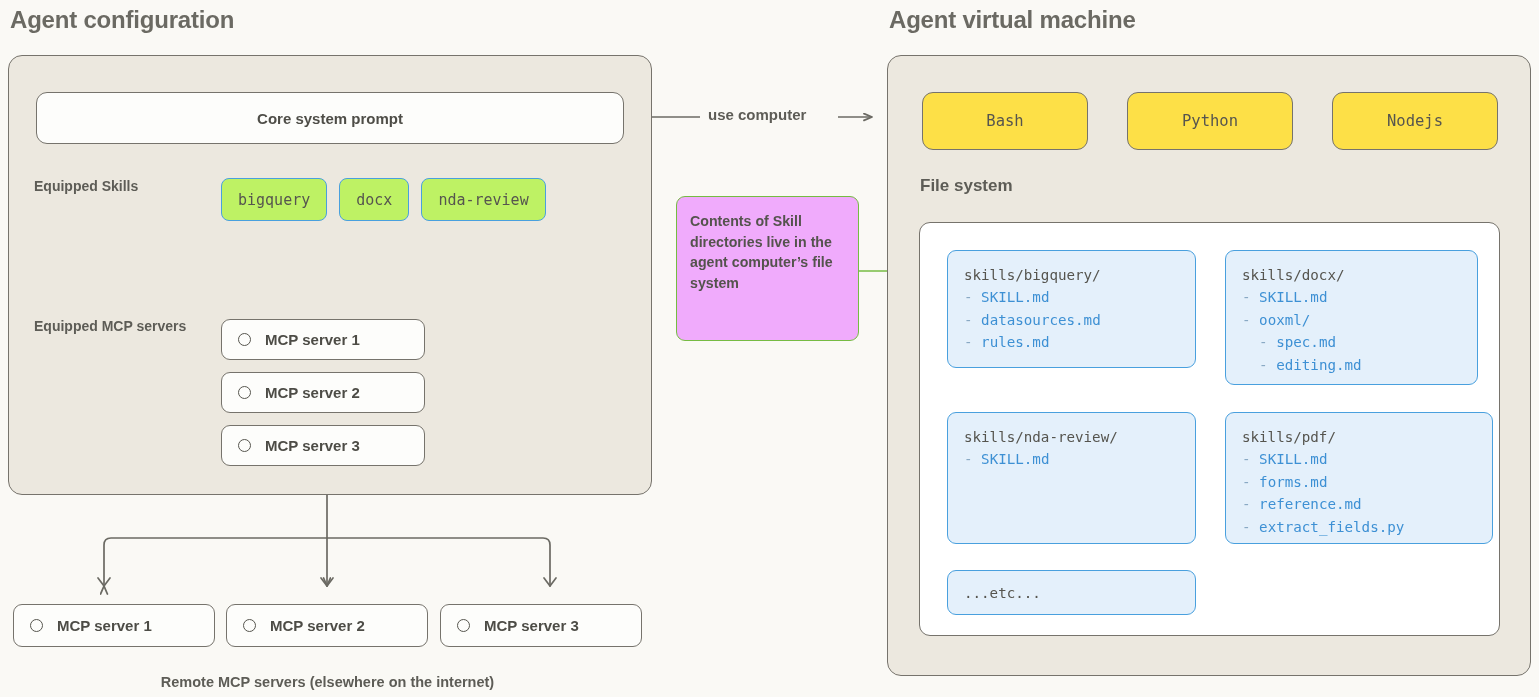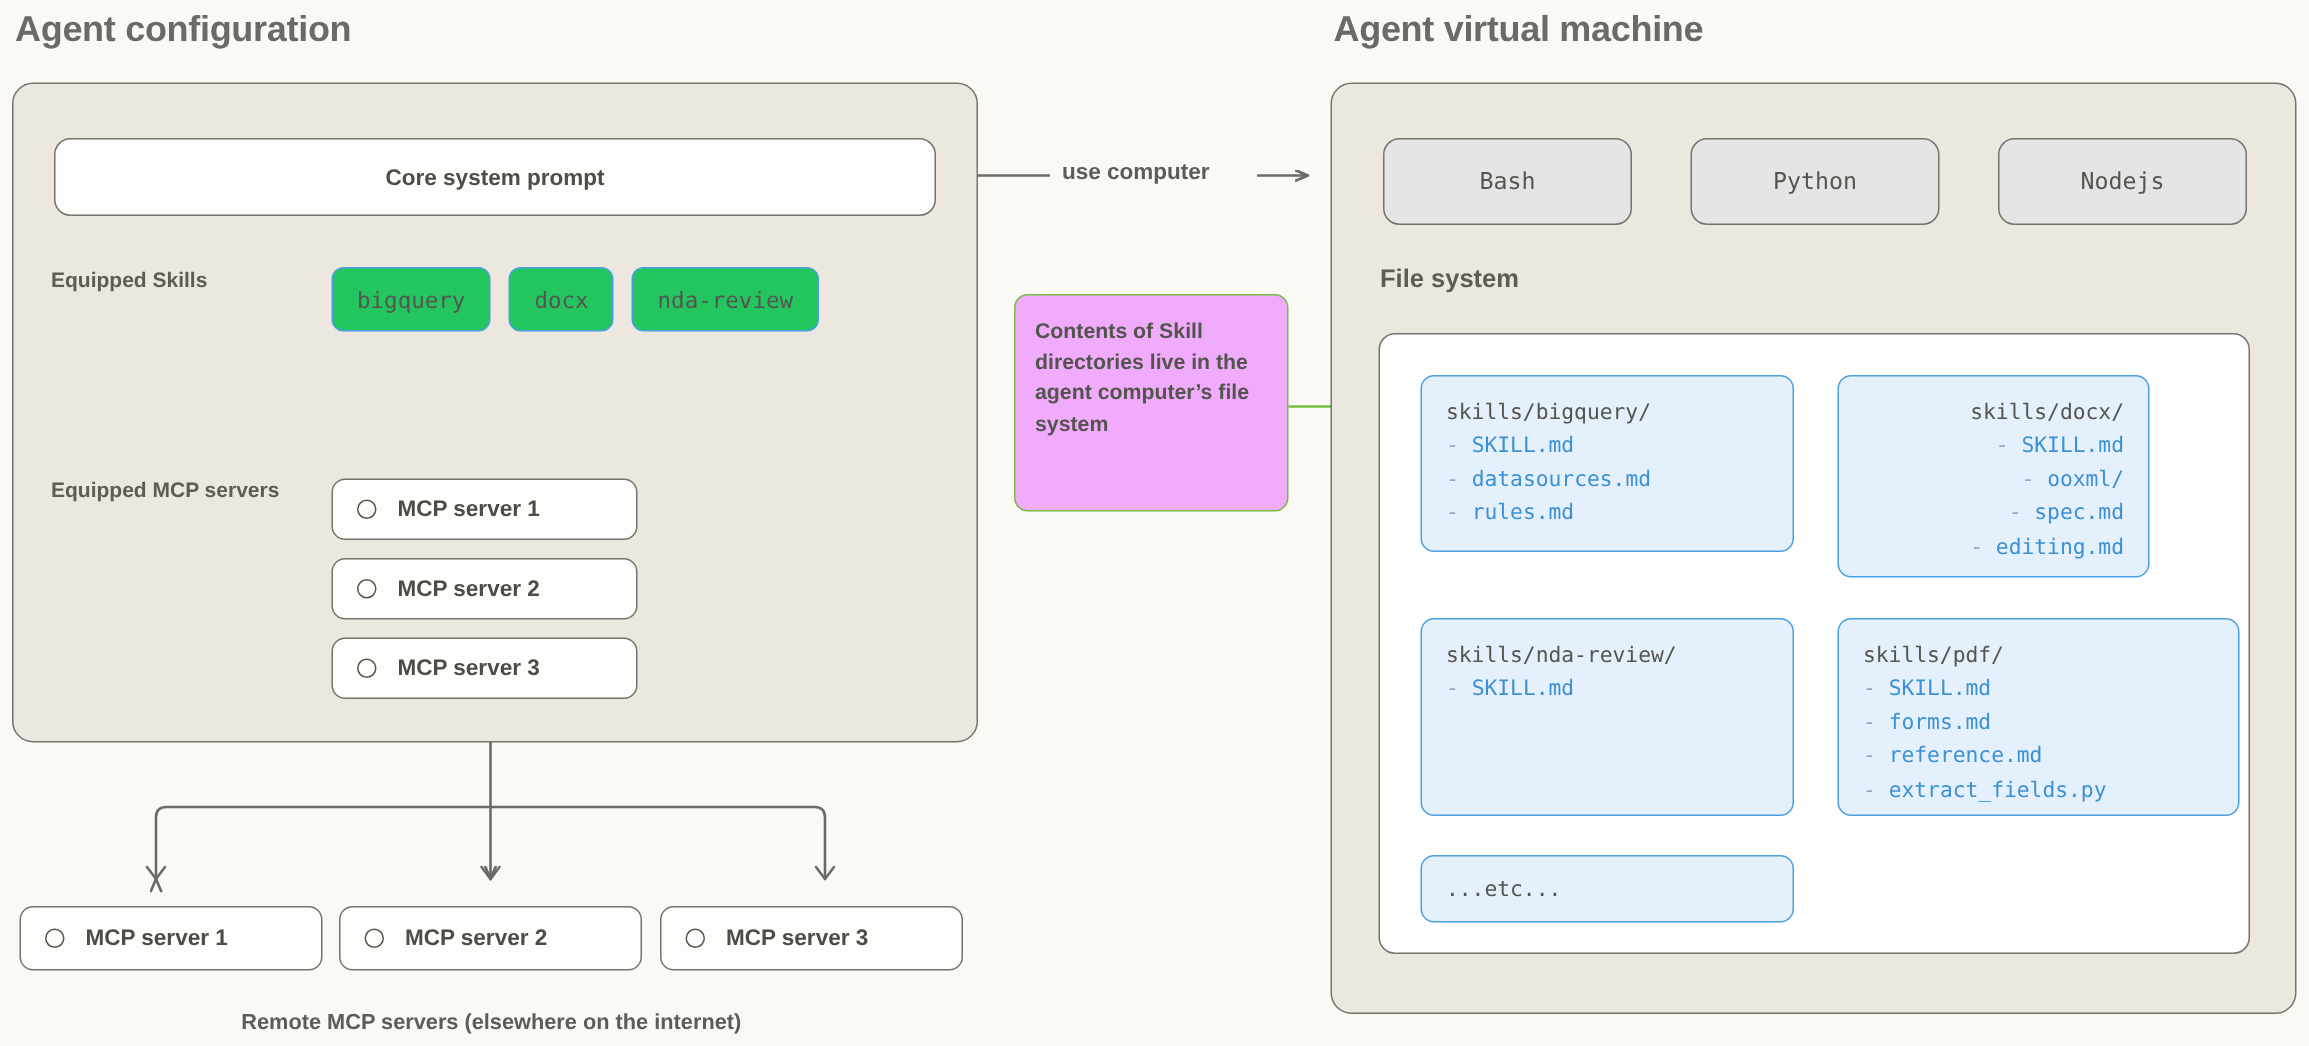--- a/index.html
+++ b/index.html
@@ -65,21 +65,21 @@
   }
   #label-equipped-skills { left: 34px; top: 178px; width: 180px; }
   #label-equipped-mcp    { left: 34px; top: 318px; width: 180px; }
 
   
   .chip-row { position: absolute; display: flex; gap: 12px; }
   #skill-row-1 { left: 221px; top: 178px; }
   #skill-row-2 { left: 221px; top: 243px; }
 
   .skill-chip {
-    background: #22c55e;
+    background: #bef264;
     border: 1.7px solid #49a0de;
     border-radius: 8px;
     height: 43px;
     padding: 0 16px;
     display: flex;
     align-items: center;
     justify-content: center;
     font-family: "DejaVu Sans Mono", monospace;
     font-size: 15px;
     color: #56554f;
@@ -168,21 +168,21 @@
     color: #54534d;
     line-height: 1.46;
   }
 
   
   .runtime-box {
     position: absolute;
     top: 92px;
     width: 166px;
     height: 58px;
-    background: #e5e5e5;
+    background: #fde047;
     border: 1.6px solid #76736c;
     border-radius: 11px;
     display: flex;
     align-items: center;
     justify-content: center;
     font-family: "DejaVu Sans Mono", monospace;
     font-size: 15.5px;
     color: #56554f;
   }
   #runtime-0 { left: 922px; }
@@ -217,21 +217,21 @@
     font-family: "DejaVu Sans Mono", monospace;
     font-size: 14.2px;
     line-height: 1.58;
     white-space: pre;
   }
   .dir-head { color: #55544e; }
   .dir-entry { color: #3d90d4; }
   .dir-dash { color: #89a9c4; }
 
   #dir-card-0 { left: 947px;  top: 250px; width: 249px; height: 118px; }
-  #dir-card-1 { left: 1225px; top: 250px; width: 208px; height: 135px; text-align: right; }
+  #dir-card-1 { left: 1225px; top: 250px; width: 253px; height: 135px; }
   #dir-card-2 { left: 947px;  top: 412px; width: 249px; height: 132px; }
   #dir-card-3 { left: 1225px; top: 412px; width: 268px; height: 132px; }
 
   #dir-card-etc {
     position: absolute;
     left: 947px; top: 570px;
     width: 249px; height: 45px;
     background: #e4f0fb;
     border: 1.7px solid #49a0de;
     border-radius: 9px;

